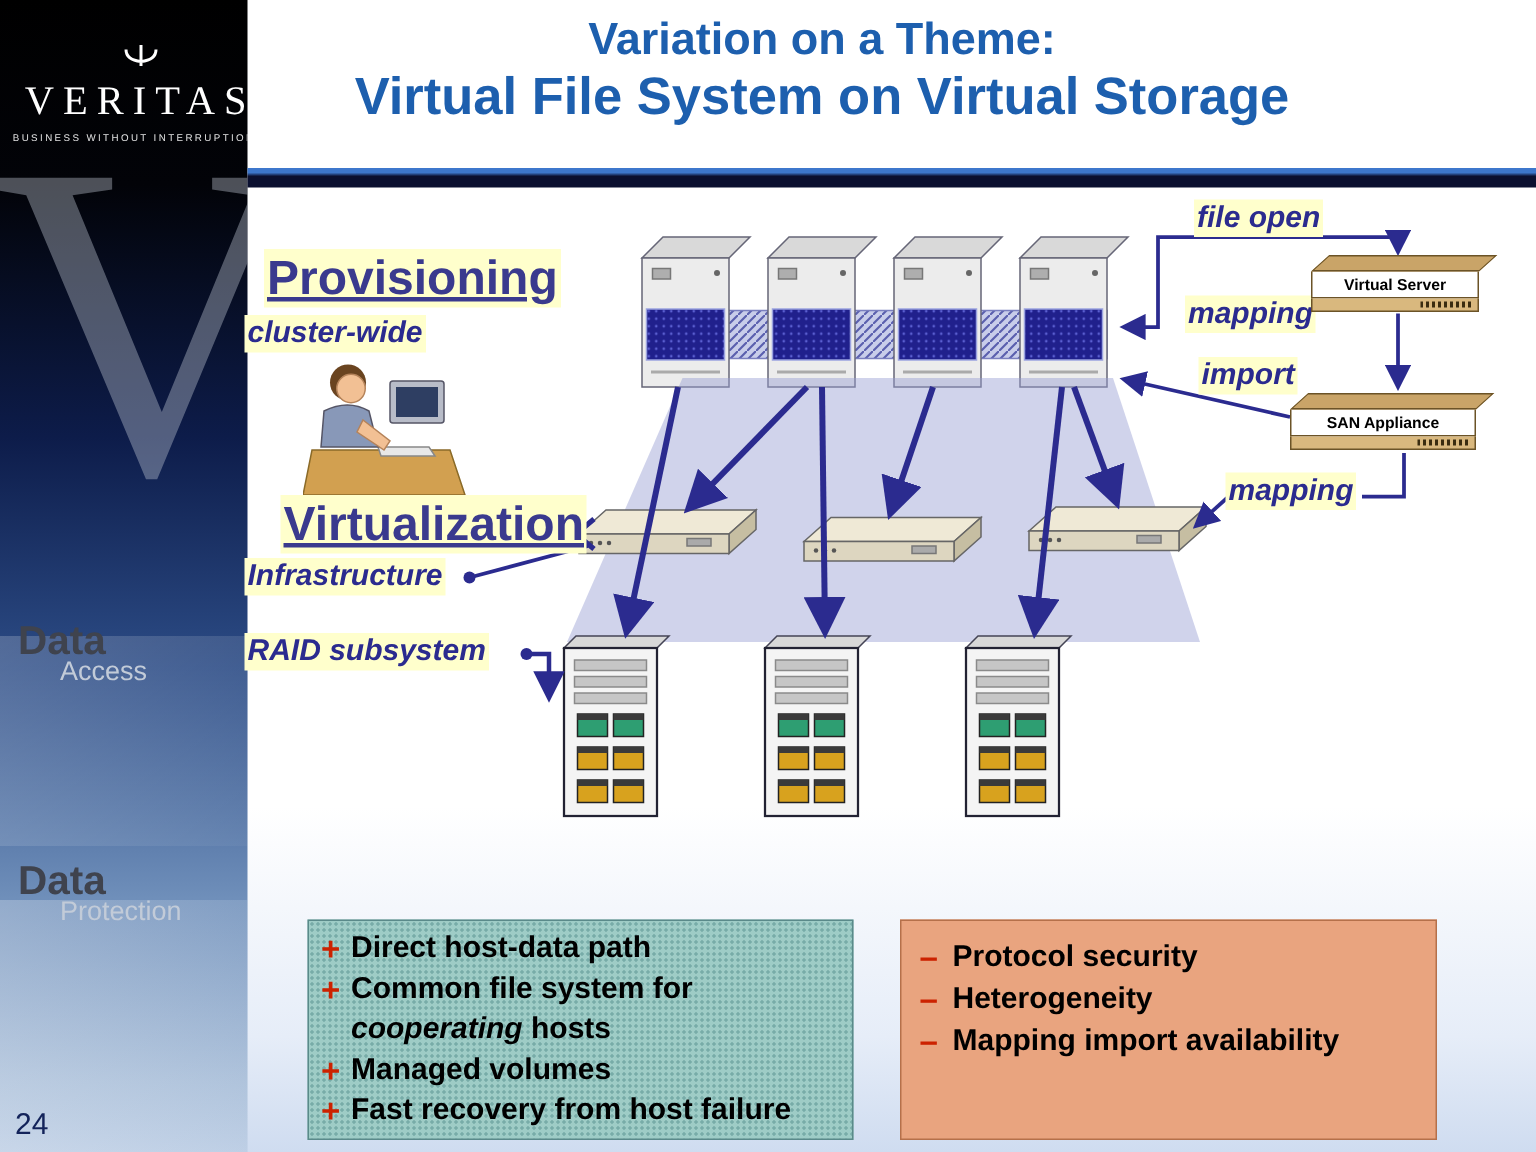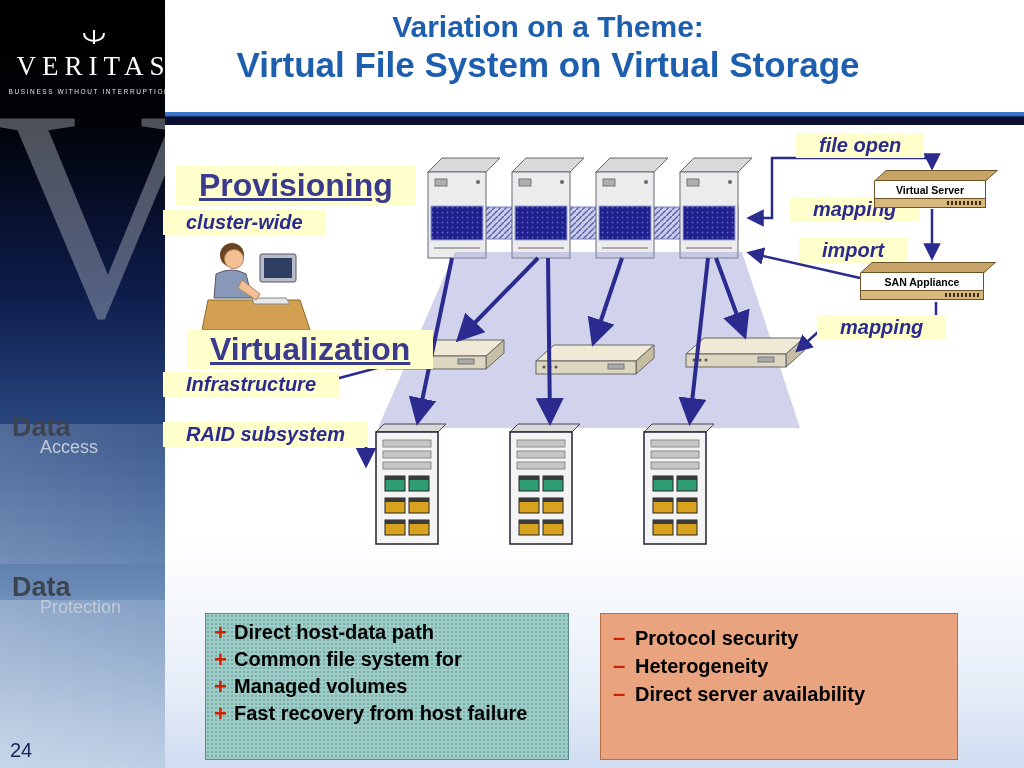--- a/index.html
+++ b/index.html
@@ -25,21 +25,21 @@
   
   .title{position:absolute;left:165px;top:10px;width:766px;text-align:center;color:#1D5FAE;font-weight:bold;z-index:2;}
   .t1{font-size:30px;} .t2{font-size:35px;margin-top:1px;}
   .title-bar{position:absolute;left:165px;top:112px;width:859px;height:13px;z-index:2;
     background:linear-gradient(180deg,#3d77cc 0%,#3d77cc 24%,#0b1030 42%,#0b1030 100%);}
 
   
   .diagram{position:absolute;left:0;top:0;width:1024px;height:768px;z-index:2;pointer-events:none;}
 
   
-  .ylabel{position:absolute;background:#FFFFCC;color:#2B2B8F;font-weight:bold;padding:1px 23px;white-space:nowrap;z-index:4;}
+  .ylabel{position:absolute;background:#FFFFCC;color:#2B2B8F;font-weight:bold;padding:1px 2px;white-space:nowrap;z-index:4;}
   .heading{font-size:32px;text-decoration:underline;color:#3A3A8E;}
   .ital{font-style:italic;font-size:20px;}
   #lbl-provisioning{left:176px;top:166px;}
   #lbl-cluster{left:163px;top:210px;}
   #lbl-virtualization{left:187px;top:330px;}
   #lbl-infrastructure{left:163px;top:372px;}
   #lbl-raid{left:163px;top:422px;}
   #lbl-fileopen{left:796px;top:133px;}
   #lbl-mapping1{left:790px;top:197px;}
   #lbl-import{left:799px;top:238px;}
@@ -350,20 +350,21 @@
     <div class="row">
       <span class="bullet">+</span>
       <span>Direct host-data path</span>
     </div>
     <div class="row">
       <span class="bullet">+</span>
       <span>Common file system for</span>
     </div>
     <div class="row">
       <span class="bullet"></span>
+      <span><span class="itx">cooperating</span><span> hosts</span></span>
     </div>
     <div class="row">
       <span class="bullet">+</span>
       <span>Managed volumes</span>
     </div>
     <div class="row">
       <span class="bullet">+</span>
       <span>Fast recovery from host failure</span>
     </div>
   </div>
@@ -372,17 +373,17 @@
     <div class="row">
       <span class="bullet">–</span>
       <span>Protocol security</span>
     </div>
     <div class="row">
       <span class="bullet">–</span>
       <span>Heterogeneity</span>
     </div>
     <div class="row">
       <span class="bullet">–</span>
-      <span>Direct server availability</span>
+      <span>Mapping import availability</span>
     </div>
   </div>
 
 </div>
 
 </body></html>

